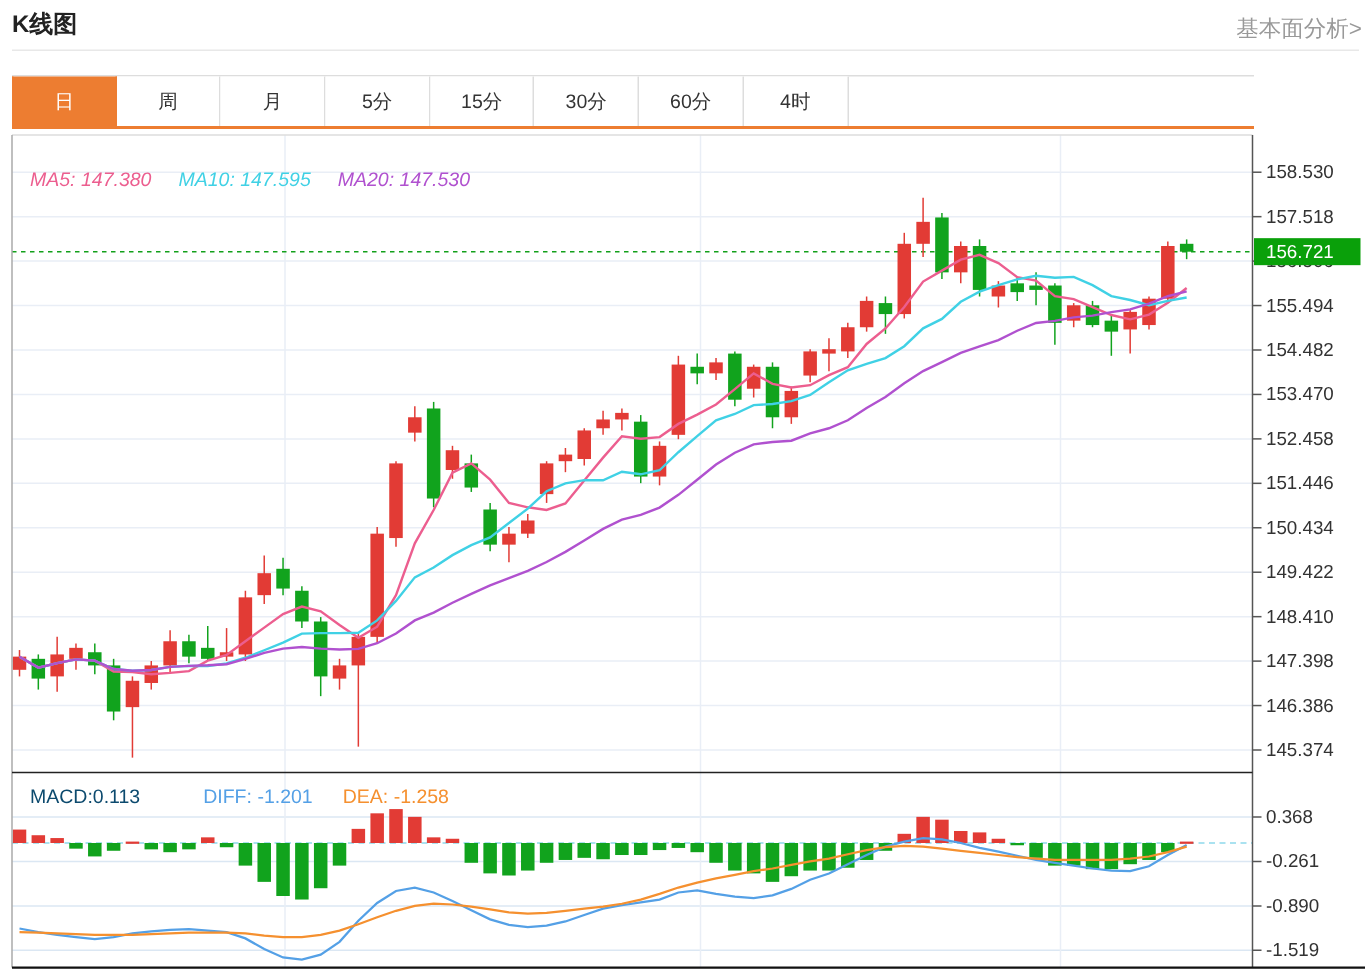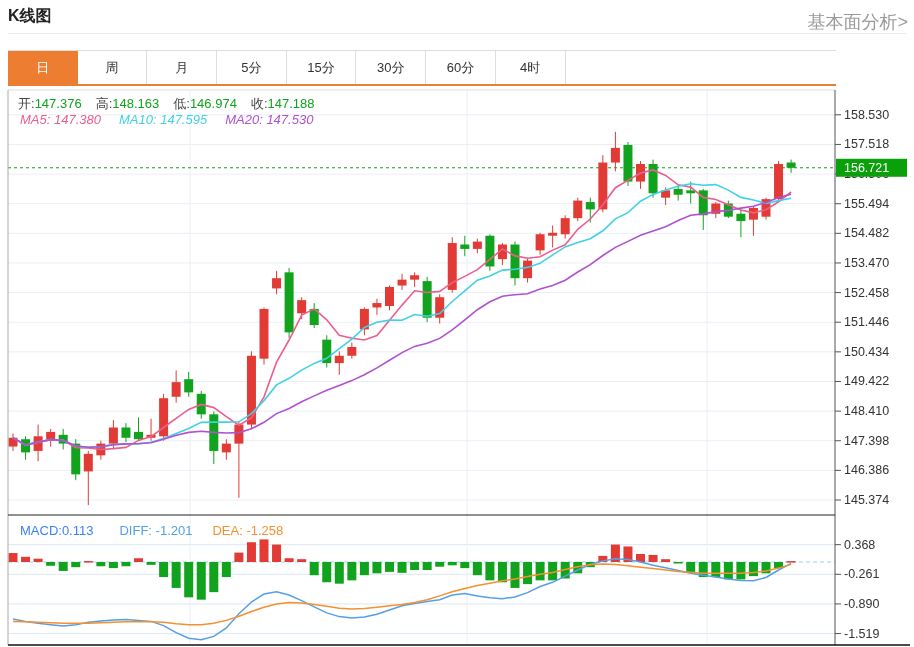--- a/index.html
+++ b/index.html
@@ -1,36 +1,36 @@
 <!DOCTYPE html>
 <html><head>
 <meta charset="utf-8">
 <style>
   html,body{margin:0;padding:0;background:#fff;}
   .page{position:relative;width:914px;height:647px;background:#fff;overflow:hidden;
         font-family:"Liberation Sans","DejaVu Sans",sans-serif;text-align:right;}
   .page-title{position:absolute;left:8px;top:6px;font-size:16px;font-weight:bold;color:#222;margin:0;}
-  .fund-link{position:absolute;right:6px;top:10px;font-size:18px;color:#999;text-decoration:none;cursor:pointer;}
+  .fund-link{position:absolute;right:6px;top:10px;font-size:15px;color:#999;text-decoration:none;cursor:pointer;}
   .header-divider{position:absolute;left:8px;top:33px;width:898px;height:0;border-top:1px solid #e8e8e8;}
   .tabs{position:absolute;left:8px;top:50px;width:828px;height:36px;border-top:1px solid #ddd;
         border-bottom:2px solid #ed7d31;box-sizing:border-box;display:flex;}
   .tab{width:69.7px;height:100%;display:flex;align-items:center;justify-content:center;
        font-size:13px;color:#333;background:#fff;border-right:1px solid #ddd;cursor:pointer;box-sizing:border-box;}
   .tab:first-child{border-left:1px solid #ddd;}
   .tab.active{background:#ed7d31;color:#fff;border-color:#ed7d31;}
   .chart-svg{position:absolute;left:0;top:0;}
   .info-row{position:absolute;font-size:13px;white-space:nowrap;z-index:5;}
   .ohlc-row{left:18px;top:95px;color:#444;}
   .ohlc-row .val{color:#11a31d;margin-right:14px;}
   .ma-row{left:20px;top:112px;font-style:italic;}
   .ma5{color:#ec5e8f;margin-right:18px;}
   .ma10{color:#40d1e5;margin-right:18px;}
   .ma20{color:#b051cf;}
   .macd-row{left:20px;top:523px;}
-  .macd-v{color:#3b82f6;margin-right:8px;}
+  .macd-v{color:#0c4a6e;margin-right:24px;}
   .diff-v{color:#54a0e6;margin-right:20px;margin-left:18px;}
   .dea-v{color:#f5902f;}
 </style>
 </head>
 <body>
 
 <div class="page">
   <h1 class="page-title">K线图</h1>
   <a class="fund-link">基本面分析&gt;</a>
   <div class="header-divider"></div>
@@ -312,23 +312,20 @@
         <text x="844" y="578.2948012718601" font-size="12.5" fill="#333" font-family="&quot;Liberation Sans&quot;,sans-serif">-0.261</text>
         <line x1="835" y1="603.9248012718601" x2="841" y2="603.9248012718601" stroke="#555"></line>
         <text x="844" y="607.9248012718601" font-size="12.5" fill="#333" font-family="&quot;Liberation Sans&quot;,sans-serif">-0.890</text>
         <line x1="835" y1="633.5548012718601" x2="841" y2="633.5548012718601" stroke="#555"></line>
         <text x="844" y="637.5548012718601" font-size="12.5" fill="#333" font-family="&quot;Liberation Sans&quot;,sans-serif">-1.519</text>
       </g>
       <rect x="836" y="158.77508893280623" width="71" height="18" fill="#0aa00a"></rect>
       <text x="844" y="172.27508893280623" font-size="12.5" fill="#fff" font-family="&quot;Liberation Sans&quot;,sans-serif">156.721</text>
     </svg>
 
-  <div class="info-row ohlc-row">
-    <span>开:</span><span class="val">147.376</span><span>高:</span><span class="val">148.163</span><span>低:</span><span class="val">146.974</span><span>收:</span><span class="val">147.188</span>
-  </div>
 
   <div class="info-row ma-row">
     <span class="ma5"><span>MA5:</span> <span>147.380</span></span><span class="ma10"><span>MA10:</span> <span>147.595</span></span><span class="ma20"><span>MA20:</span> <span>147.530</span></span>
   </div>
 
   <div class="info-row macd-row">
     <span class="macd-v"><span>MACD:</span><span>0.113</span></span><span class="diff-v"><span>DIFF:</span> <span>-1.201</span></span><span class="dea-v"><span>DEA:</span> <span>-1.258</span></span>
   </div>
 </div>
 

